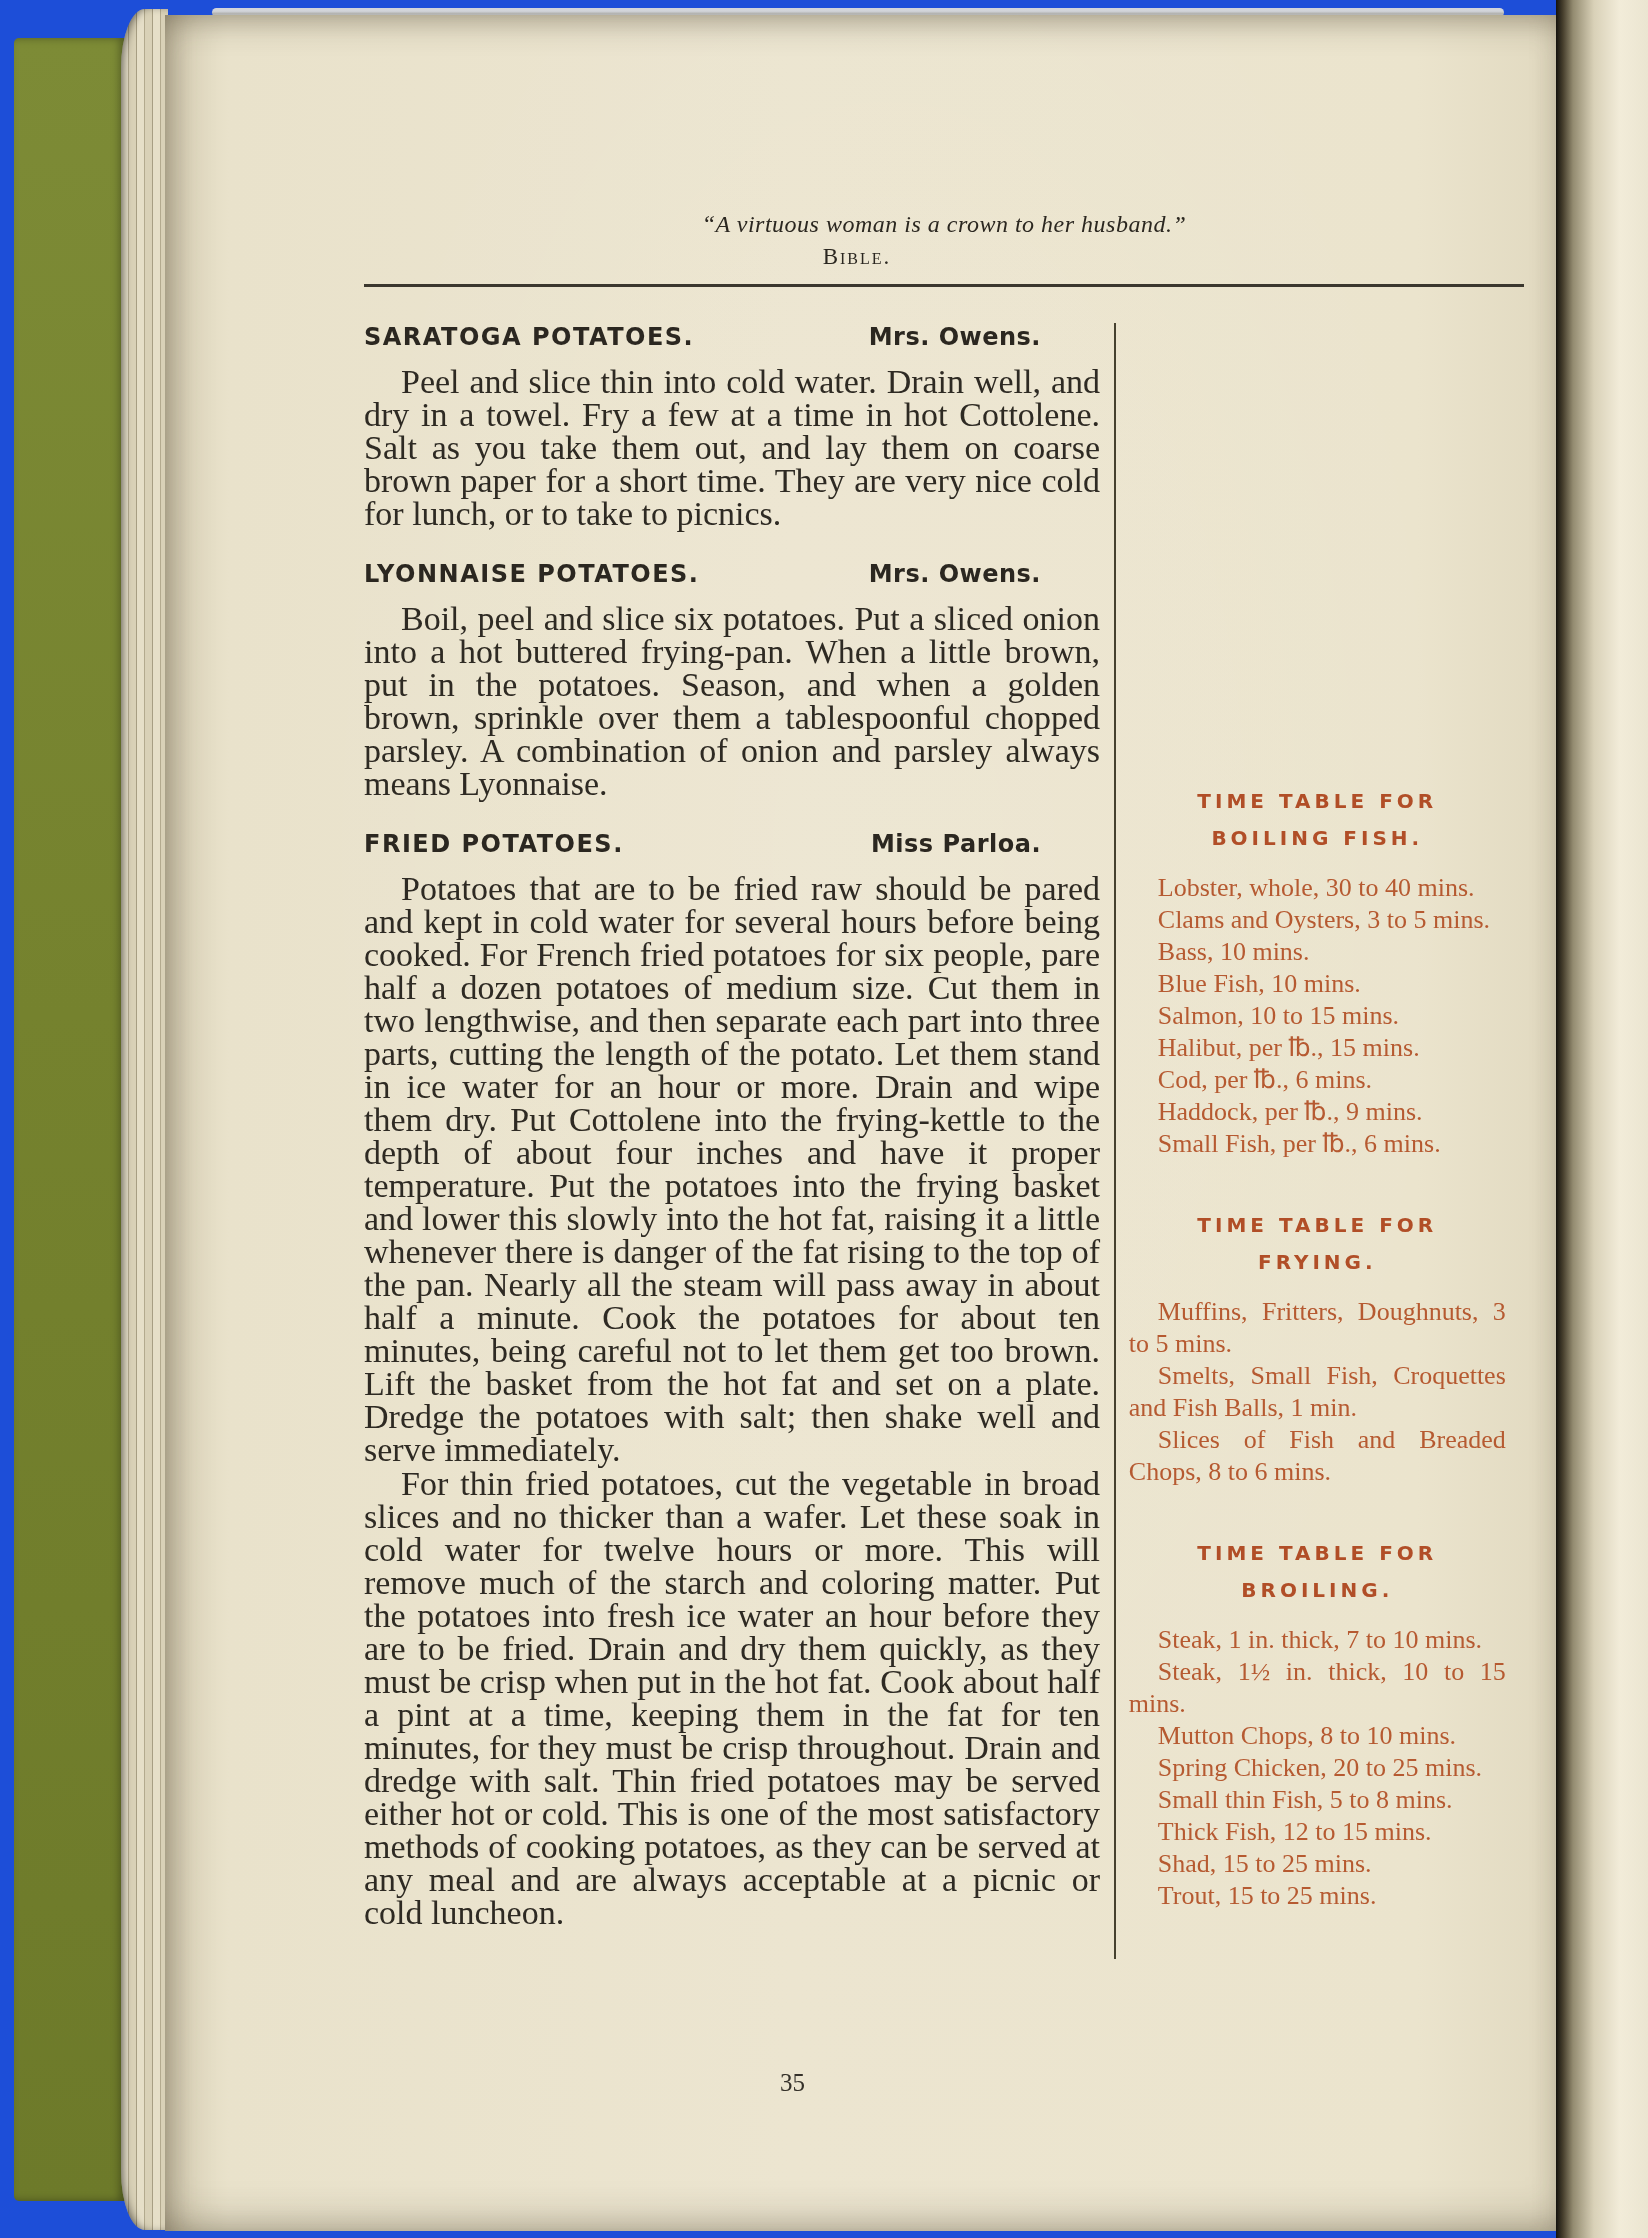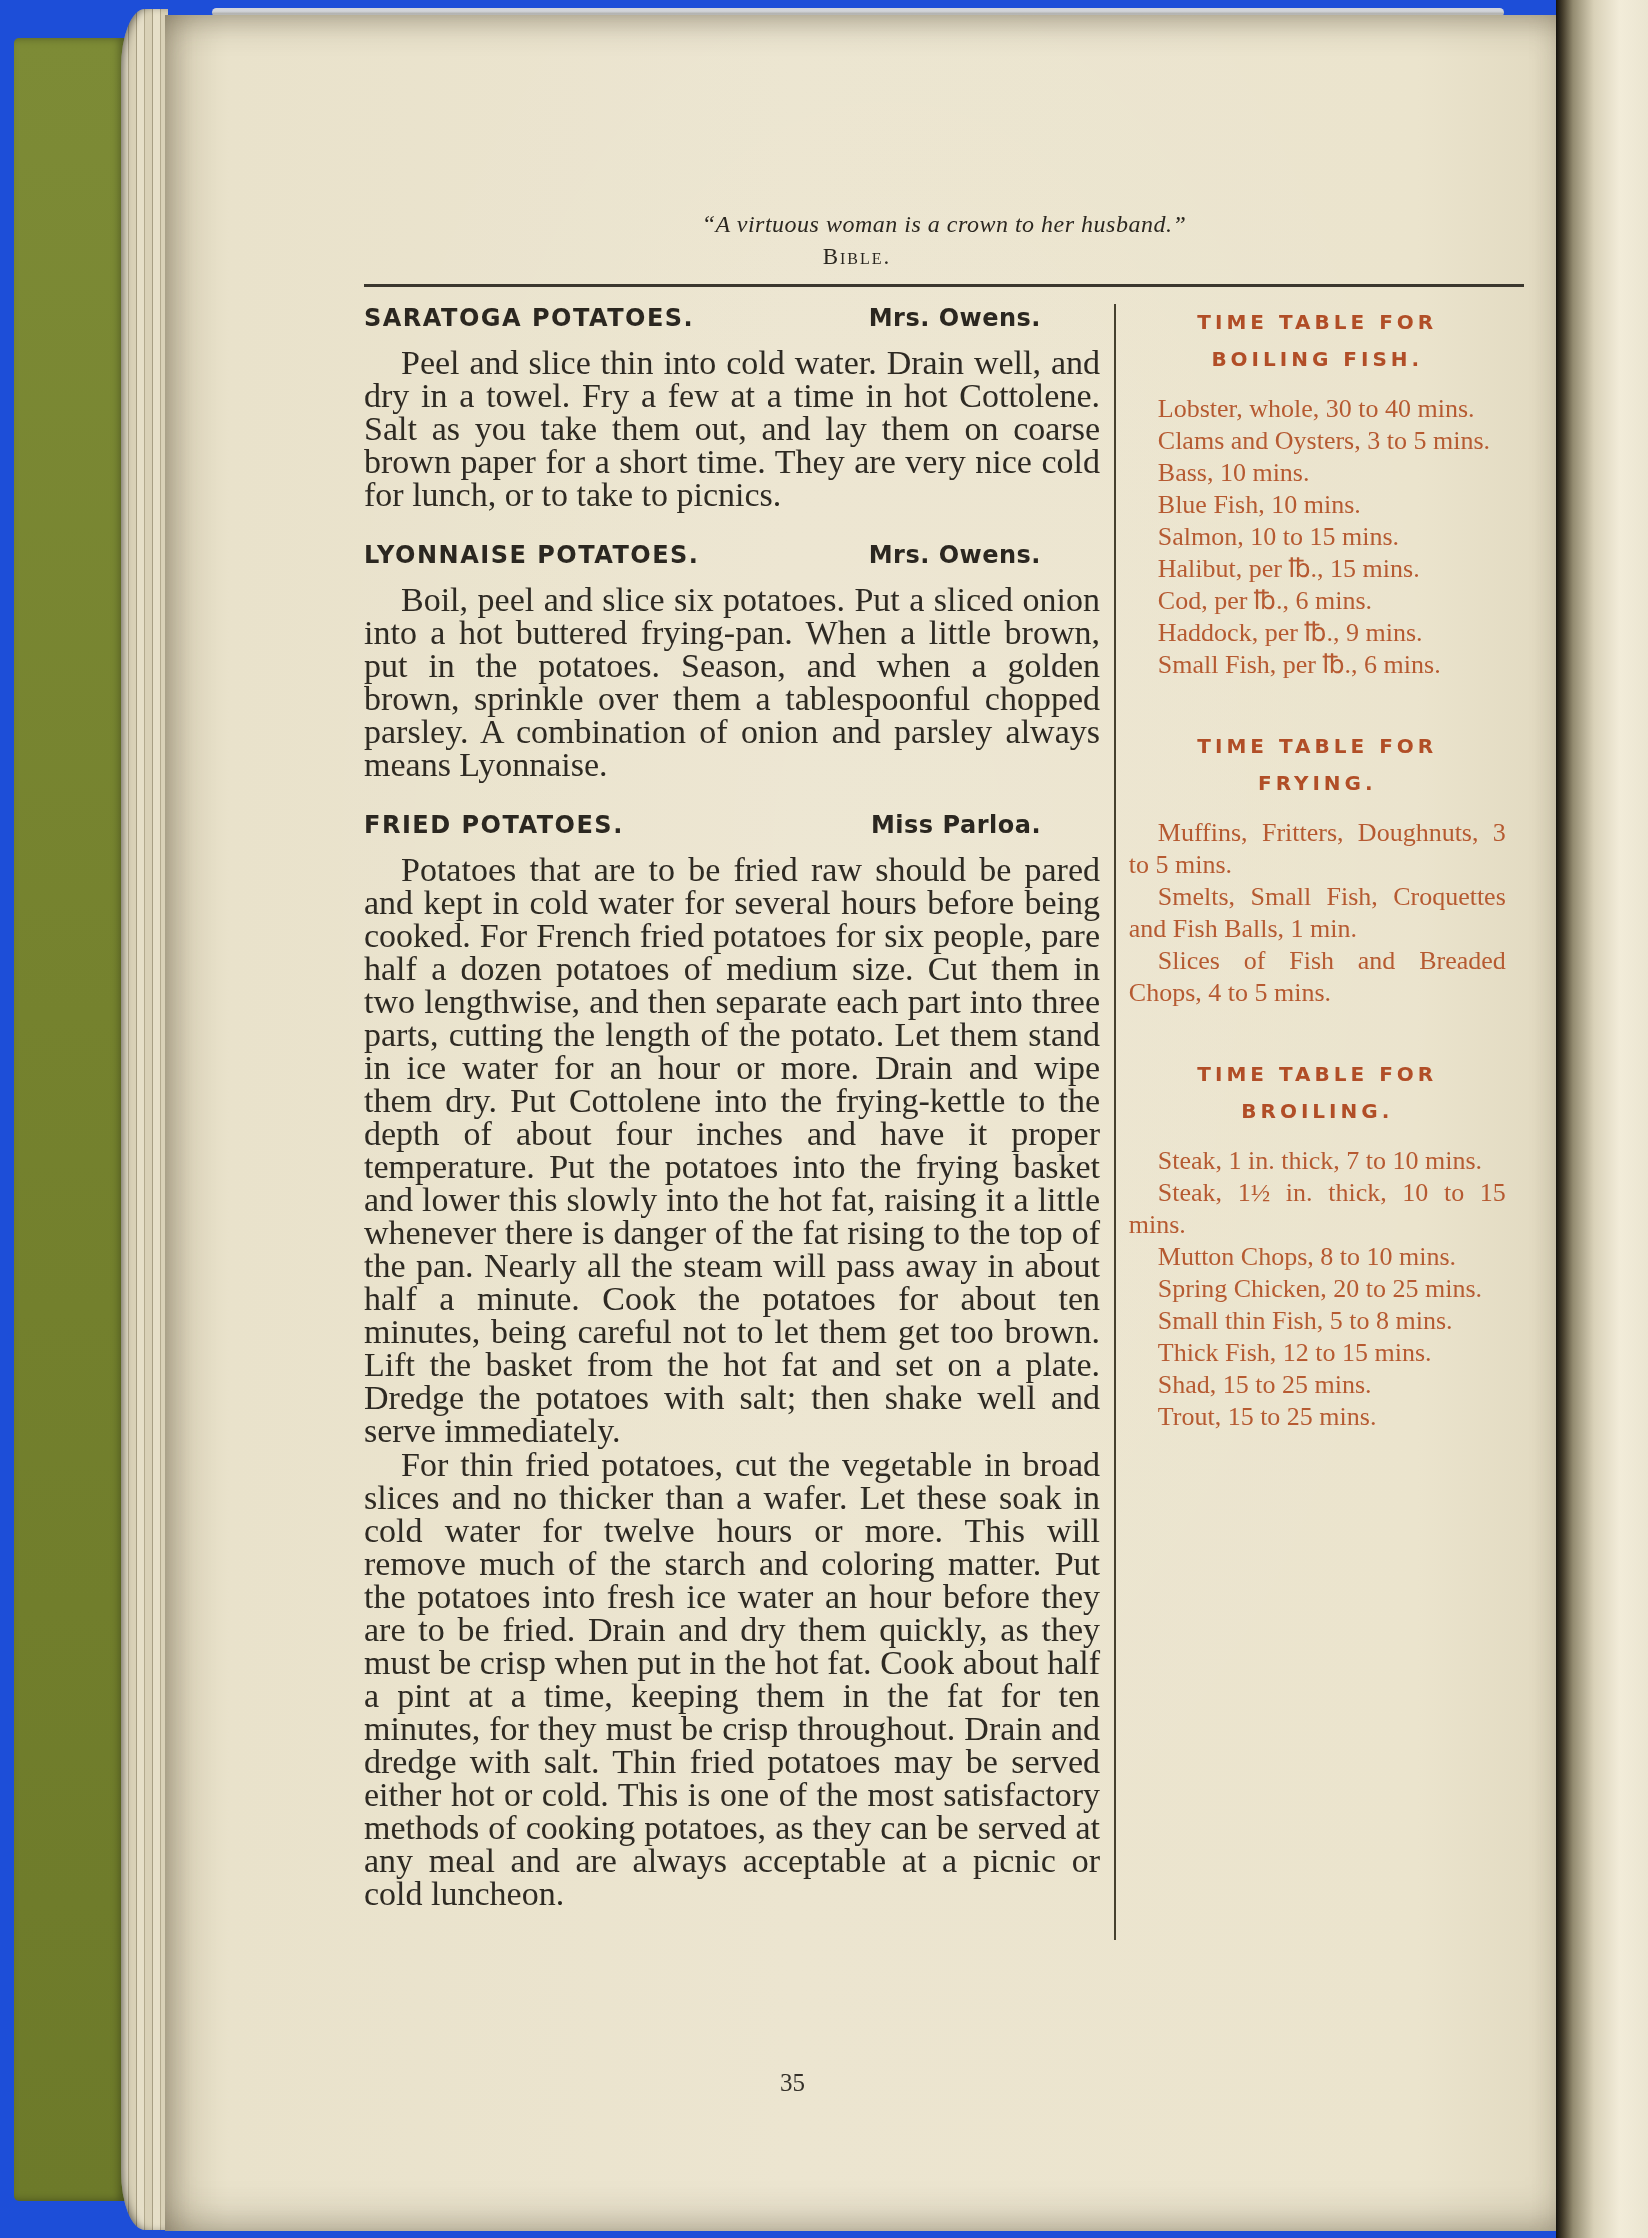--- a/index.html
+++ b/index.html
@@ -52,21 +52,21 @@
   .epigraph {
     margin-top:196px; text-align:center; font-style:italic;
     font-size:24px; letter-spacing:0.5px; color:#2b2720;
   }
   .epigraph-attr {
     margin-top:6px; text-align:center; padding-right:174px;
     font-variant:small-caps; letter-spacing:2px; font-size:23px; color:#2b2720;
   }
   .rule { margin-top:14px; height:2.5px; background:#3b372e; }
 
-  .columns { display:flex; margin-top:17px; }
+  .columns { display:flex; margin-top:36px;align-items:flex-end; }
   .col-left { width:736px; }
   .divider { width:1.5px; background:#46412f; margin-left:14px; align-self:stretch; }
   .col-right { width:377px; margin-left:13.3px; }
 
   .recipe { margin-bottom:30px; }
   .recipe-head {
     display:flex; justify-content:space-between; align-items:baseline;
     padding-right:59px; margin-bottom:14px;
     font-family:"DejaVu Sans","Liberation Sans",sans-serif;
     font-weight:bold; font-size:24px; letter-spacing:1.5px; color:#2b2720;
@@ -155,21 +155,21 @@
             <p class="entry">Halibut, per ℔., 15 mins.</p>
             <p class="entry">Cod, per ℔., 6 mins.</p>
             <p class="entry">Haddock, per ℔., 9 mins.</p>
             <p class="entry">Small Fish, per ℔., 6 mins.</p>
           </section>
 
           <section class="ttable">
             <h3 class="ttable-title"><span>TIME TABLE FOR</span><br><span>FRYING.</span></h3>
             <p class="entry">Muffins, Fritters, Doughnuts, 3 to 5 mins.</p>
             <p class="entry">Smelts, Small Fish, Croquettes and Fish Balls, 1 min.</p>
-            <p class="entry">Slices of Fish and Breaded Chops, 4 to 5 mins.</p>
+            <p class="entry">Slices of Fish and Breaded Chops, 8 to 6 mins.</p>
           </section>
 
           <section class="ttable">
             <h3 class="ttable-title"><span>TIME TABLE FOR</span><br><span>BROILING.</span></h3>
             <p class="entry">Steak, 1 in. thick, 7 to 10 mins.</p>
             <p class="entry">Steak, 1½ in. thick, 10 to 15 mins.</p>
             <p class="entry">Mutton Chops, 8 to 10 mins.</p>
             <p class="entry">Spring Chicken, 20 to 25 mins.</p>
             <p class="entry">Small thin Fish, 5 to 8 mins.</p>
             <p class="entry">Thick Fish, 12 to 15 mins.</p>

